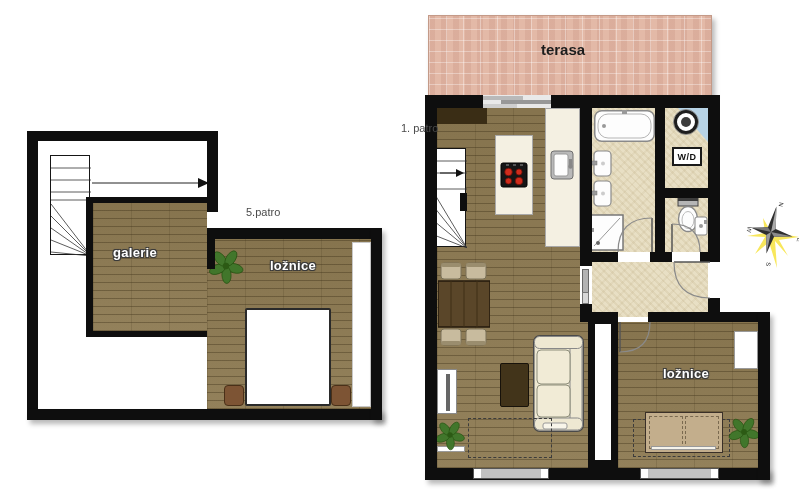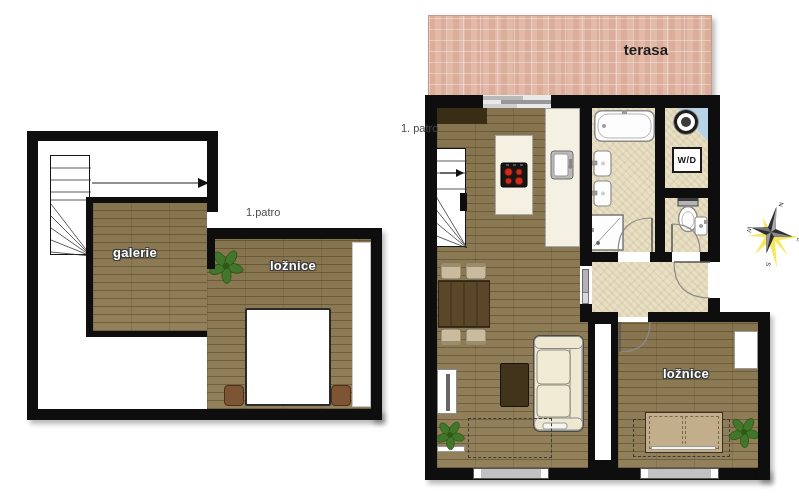--- a/index.html
+++ b/index.html
@@ -93,28 +93,28 @@
     <div class="wall" style="left:207px;top:131px;width:11px;height:81px;"></div>
     <div class="wall" style="left:207px;top:228px;width:175px;height:11px;"></div>
     <div class="wall shadow" style="left:371px;top:228px;width:11px;height:192px;"></div>
     <div class="wall" style="left:86px;top:197px;width:7px;height:140px;"></div>
     <div class="wall" style="left:86px;top:197px;width:121px;height:6px;"></div>
     <div class="wall" style="left:86px;top:331px;width:121px;height:6px;"></div>
     <div class="wall" style="left:207px;top:239px;width:8px;height:30px;"></div>
 
     <div class="room-label" style="left:80px;top:245px;width:110px;">galerie</div>
     <div class="room-label" style="left:248px;top:258px;width:90px;">ložnice</div>
-    <div class="floor-label" style="left:246px;top:206px;">1.patro</div>
+    <div class="floor-label" style="left:246px;top:206px;">5.patro</div>
   </section>
 
   
   <section>
 
     <div class="brick shadow" style="left:428px;top:15px;width:282px;height:80px;"></div>
-    <div class="terasa-label" style="left:518px;top:41px;width:150px;text-align:right;">terasa</div>
+    <div class="terasa-label" style="left:488px;top:41px;width:150px;">terasa</div>
 
     <div class="wood" style="left:437px;top:108px;width:151px;height:360px;"></div>
     <div class="wood" style="left:618px;top:322px;width:140px;height:146px;"></div>
     <div class="tile" style="left:592px;top:108px;width:63px;height:144px;"></div>
     <div class="tile" style="left:592px;top:262px;width:116px;height:55px;"></div>
     <div class="tile" style="left:665px;top:108px;width:43px;height:80px;"></div>
     <div class="abs" style="left:665px;top:108px;width:43px;height:34px;background:var(--c-wd-blue,#b7d3e6);clip-path:polygon(30% 0,100% 0,100% 100%);"></div>
     <div class="tile" style="left:665px;top:198px;width:43px;height:54px;"></div>
 
     <div class="abs" style="left:437px;top:108px;width:50px;height:16px;background:#3a2d15;"></div>
@@ -210,21 +210,21 @@
       <circle cx="8" cy="29" r="2" fill="#666"></circle>
         <rect x="0" y="14" width="4" height="4" fill="#999"></rect>
     </svg>
 
     <svg class="abs" style="left:672px;top:108px;" width="28" height="28" viewBox="0 0 28 28">
       <circle cx="14" cy="14" r="12.5" fill="none" stroke="#888" stroke-width="1"></circle>
       <circle cx="14" cy="14" r="10.5" fill="#fff" stroke="#1e1e1e" stroke-width="3"></circle>
       <circle cx="14" cy="14" r="5" fill="#3c3c3c"></circle>
       <path d="M8,10 A8,8 0 0 1 12,7" stroke="#fff" stroke-width="1.5" fill="none" opacity=".8"></path>
     </svg>
-    <div class="wd-box" style="left:672px;top:147px;width:30px;height:26px;">W/D</div>
+    <div class="wd-box" style="left:672px;top:147px;width:30px;height:19px;">W/D</div>
 
     <svg class="abs" style="left:676px;top:197px;" width="24" height="38" viewBox="0 0 24 38">
       <rect x="2" y="1" width="20" height="8" fill="#b5b5b5" stroke="#444"></rect>
       <rect x="2" y="1" width="20" height="3" fill="#3c3c3c"></rect>
       <ellipse cx="12" cy="22" rx="9.5" ry="12.5" fill="#fdfdfd" stroke="#888" stroke-width="1.3"></ellipse>
       <ellipse cx="12" cy="23" rx="6" ry="8.5" fill="none" stroke="#bbb"></ellipse>
     </svg>
     <svg class="abs" style="left:694px;top:216px;" width="14" height="20" viewBox="0 0 14 20">
       <rect x="1" y="1" width="12" height="18" rx="2" fill="#fdfdfd" stroke="#888"></rect>
       <circle cx="7" cy="10" r="2" fill="#999"></circle>

